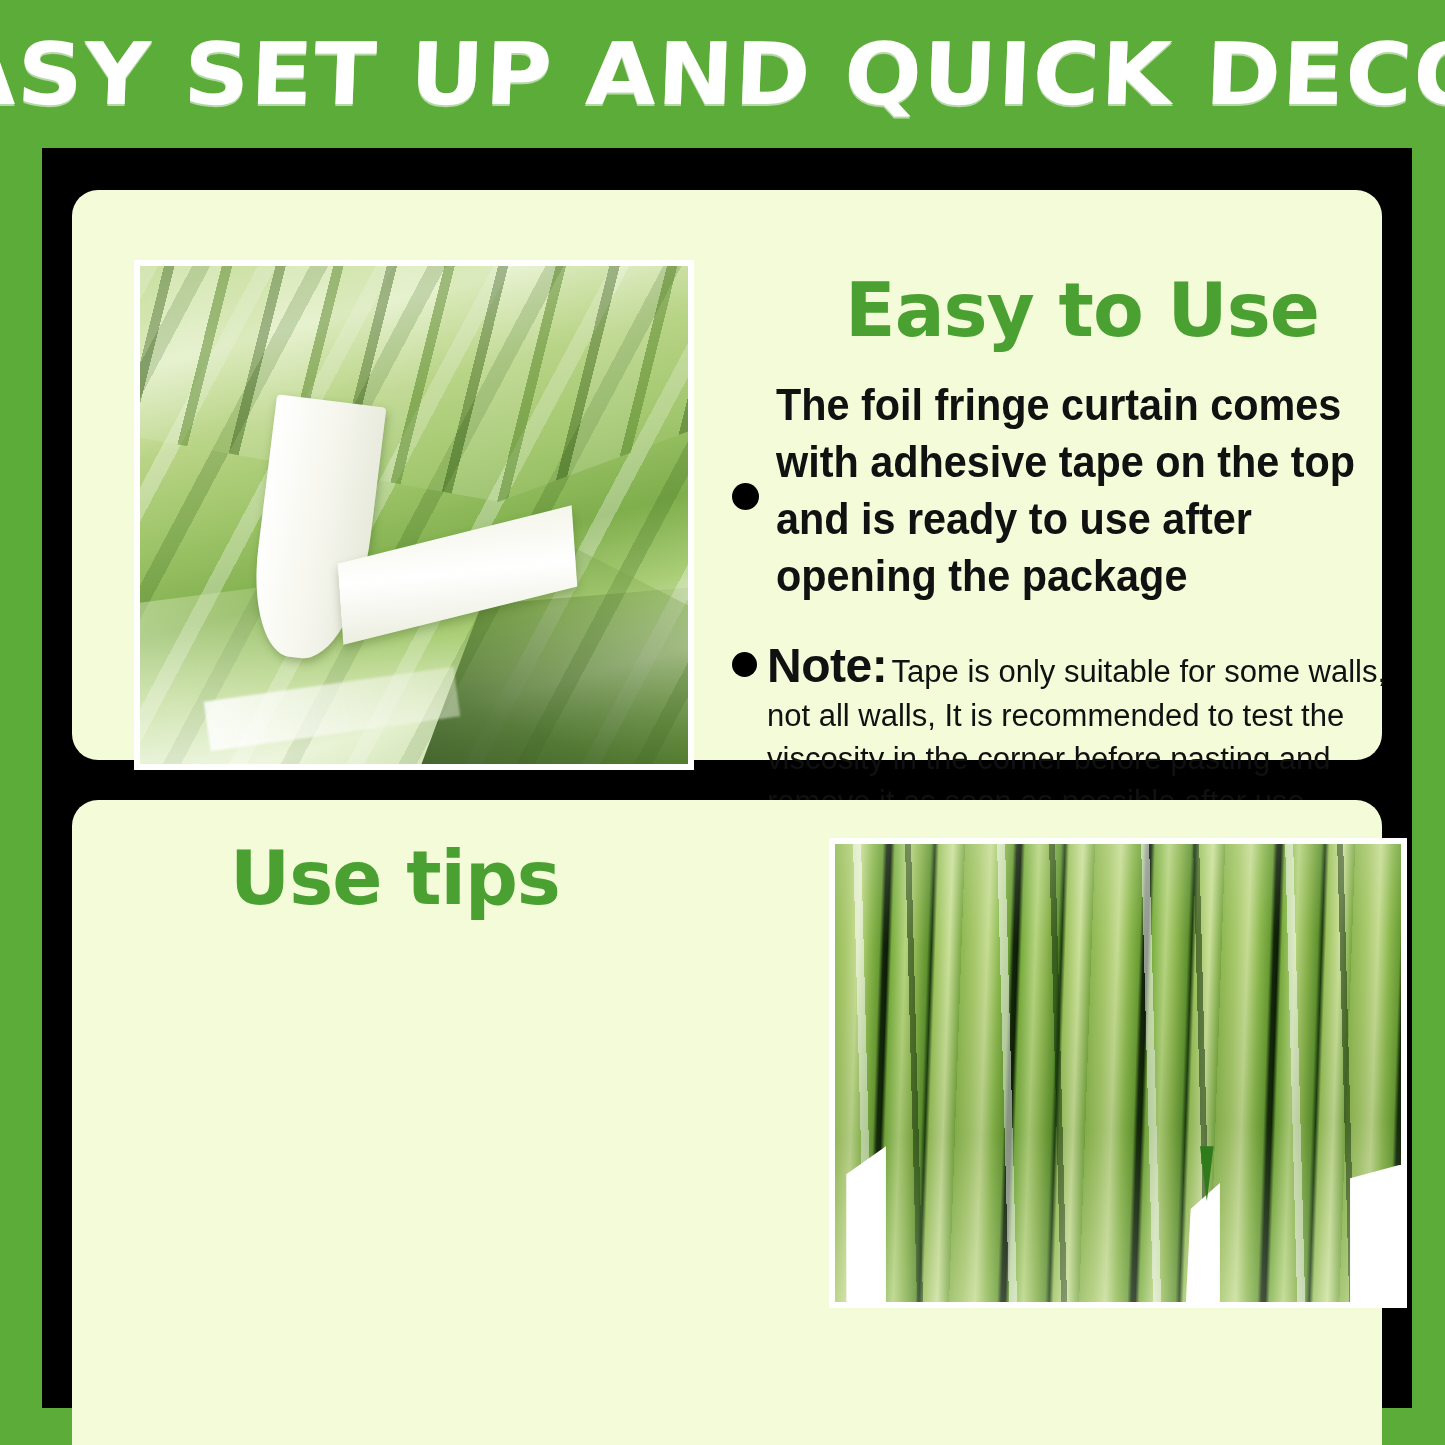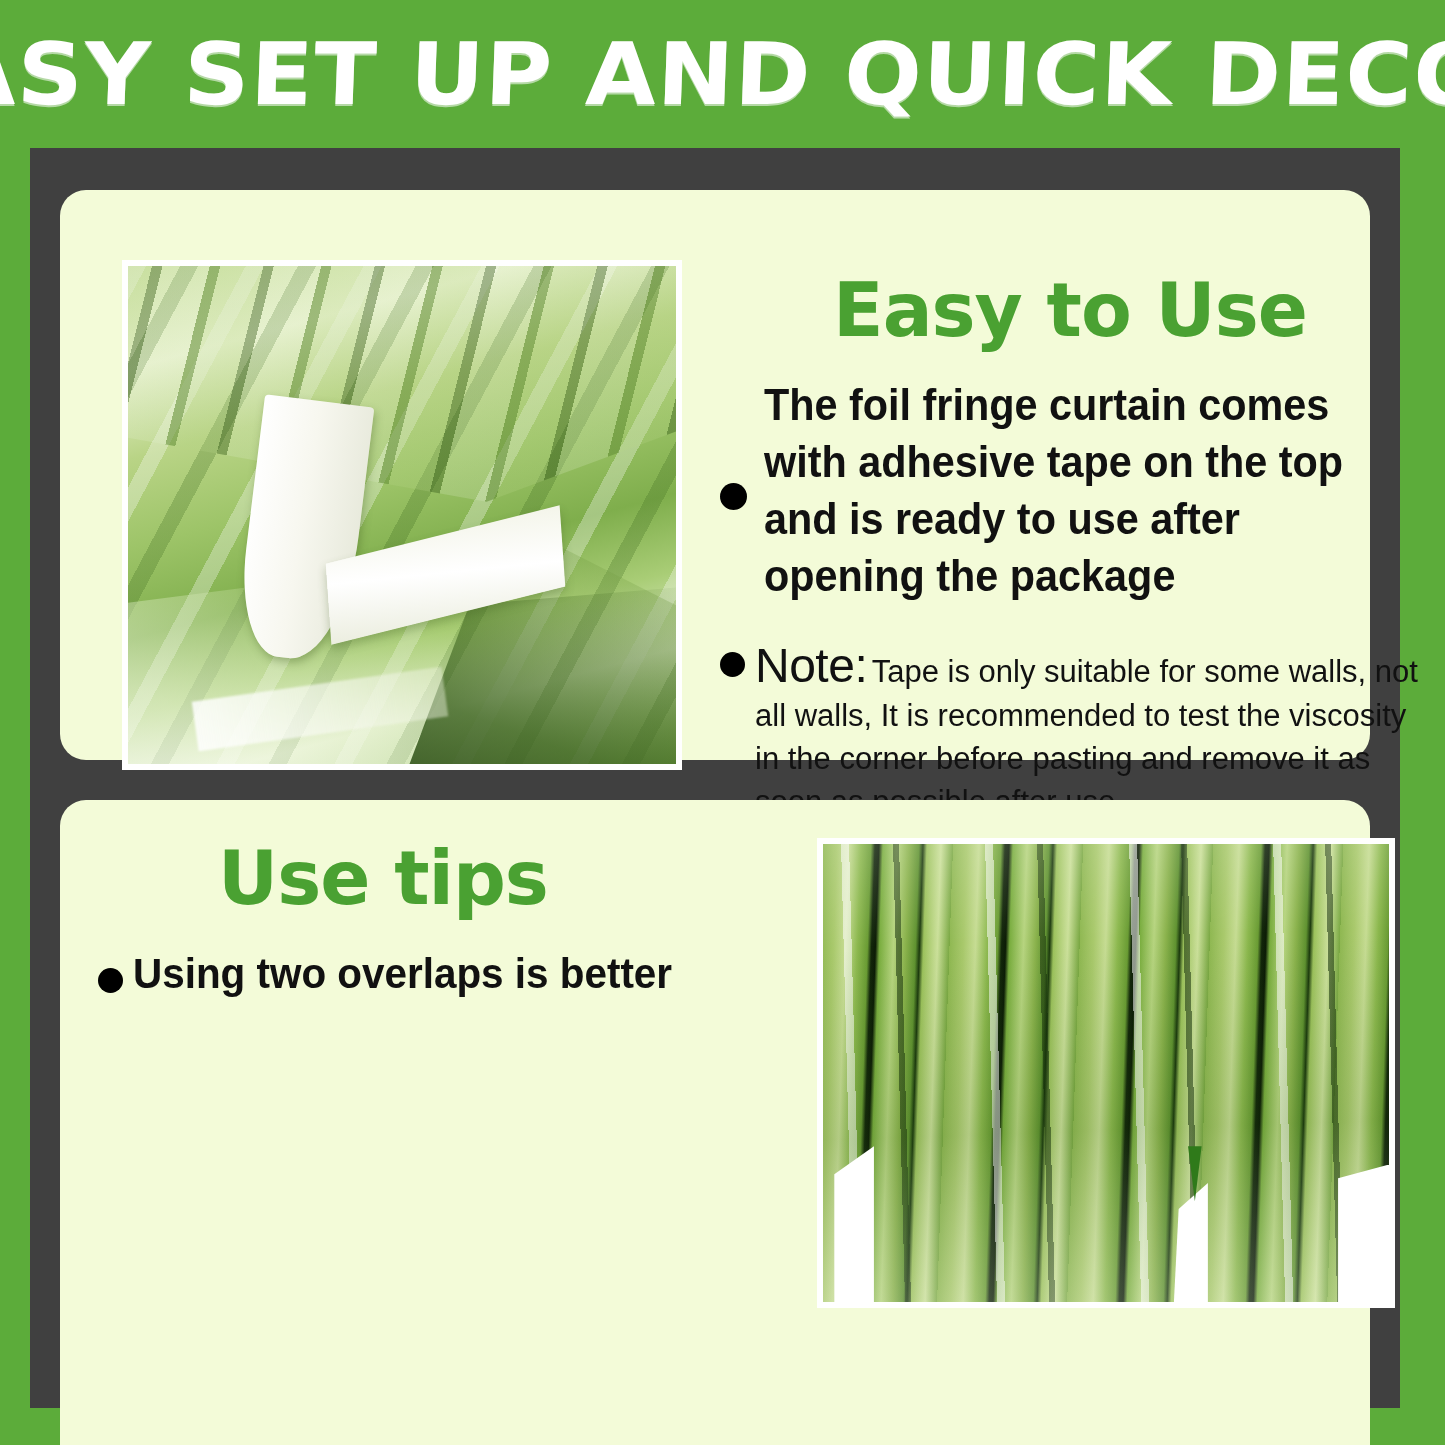--- a/index.html
+++ b/index.html
@@ -41,25 +41,25 @@
     letter-spacing: 1px;
     transform: scaleX(1.06) skewX(-2deg);
     transform-origin: center;
     white-space: nowrap;
     text-shadow: 0 2px 0 rgba(255,255,255,0.55);
   }
 
   
   .page {
     position: absolute;
-    left: 30px;
+    left: 42px;
     top: 148px;
     width: 1370px;
     height: 1260px;
-    background: #404040;
+    background: #000000;
   }
 
   
   .card {
     position: absolute;
     background: #f3fbd8;
     border-radius: 26px;
   }
   .card-easy {
     left: 30px;
@@ -315,21 +315,21 @@
   .note-row {
     display: flex;
     align-items: flex-start;
     margin-top: 34px;
   }
   .note-body {
     color: #111111;
   }
   .note-label {
     font-family: "Liberation Sans", sans-serif;
-    font-weight: normal;
+    font-weight: bold;
     font-size: 48px;
     line-height: 1.18;
     letter-spacing: -0.5px;
   }
   .note-text {
     font-family: "Liberation Sans", sans-serif;
     font-weight: normal;
     font-size: 31px;
     line-height: 1.38;
     transform: scaleX(0.95);
@@ -393,22 +393,18 @@
           <div class="fringe-white-gap-b"></div>
           <div class="fringe-white-gap-c"></div>
           <div class="fringe-tip-a"></div>
         </div>
       </div>
 
       <div class="txt-tips">
         <div class="heading heading-tips">Use tips</div>
 
 
-        <div class="bullet-row" style="margin-top:28px;">
-          <span class="dot dot-sm"></span>
-          <span class="bullet-text">Using two overlaps is better</span>
-        </div>
 
       </div>
     </div>
 
   </div>
 </div>
 
 </body></html>

